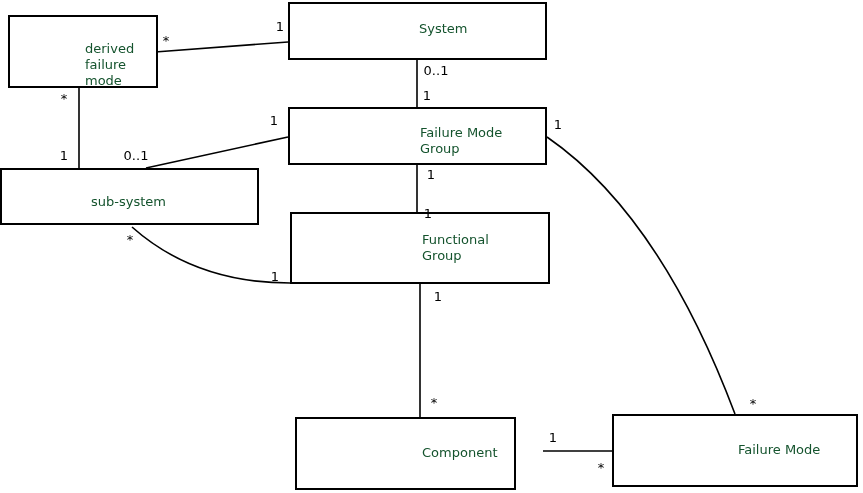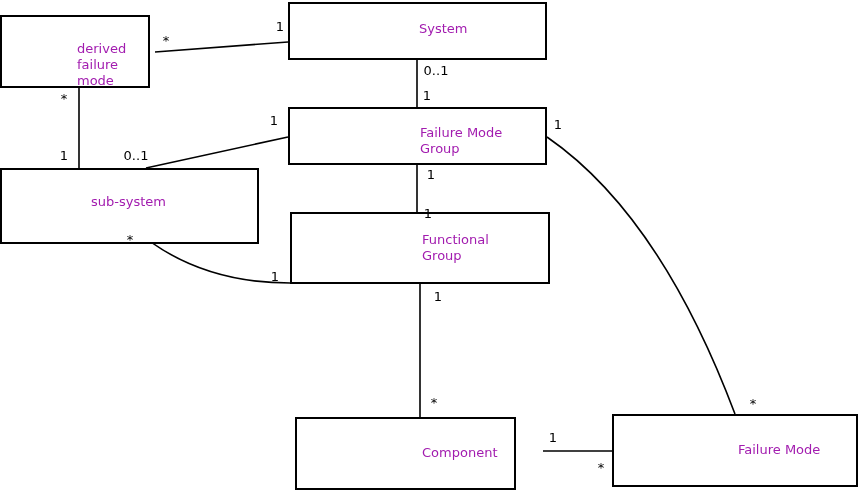--- a/index.html
+++ b/index.html
@@ -25,21 +25,21 @@
   .node {
     position: absolute;
     background: #ffffff;
     border: 2px solid #000000;
     box-sizing: border-box;
   }
   .node-label {
     position: absolute;
     font-size: 13px;
     line-height: 16px;
-    color: #a21caf;
+    color: #14532d;
     white-space: pre-line;
   }
   .edge-label {
     position: absolute;
     font-size: 13px;
     line-height: 13px;
     color: #000000;
     transform: translate(-50%, -50%);
     white-space: nowrap;
   }
@@ -53,33 +53,33 @@
       <path d="M417,60 L417,107" fill="none" stroke="#000000" stroke-width="1.6"></path>
       <path d="M79,88 L79,168" fill="none" stroke="#000000" stroke-width="1.6"></path>
       <path d="M288,137 L146,168" fill="none" stroke="#000000" stroke-width="1.6"></path>
       <path d="M417,165 L417,225" fill="none" stroke="#000000" stroke-width="1.6"></path>
       <path d="M420,283 L420,417" fill="none" stroke="#000000" stroke-width="1.6"></path>
       <path d="M132,227 Q195,283 290,283" fill="none" stroke="#000000" stroke-width="1.6"></path>
       <path d="M547,137 Q660,215 735,414" fill="none" stroke="#000000" stroke-width="1.6"></path>
       <path d="M543,451 L612,451" fill="none" stroke="#000000" stroke-width="1.6"></path>
     </svg>
   <div id="node-layer">
-      <div class="node" style="left: 0; top: 15px; width: 150px; height: 73px; background: rgb(255, 255, 255); border-color: rgb(0, 0, 0);">
+      <div class="node" style="left: 8px; top: 15px; width: 150px; height: 73px; background: rgb(255, 255, 255); border-color: rgb(0, 0, 0);">
         <div class="node-label" style="left: 75px; top: 24px;">derived
 failure
 mode</div>
       </div>
       <div class="node" style="left: 288px; top: 2px; width: 259px; height: 58px; background: rgb(255, 255, 255); border-color: rgb(0, 0, 0);">
         <div class="node-label" style="left: 129px; top: 17px;">System</div>
       </div>
       <div class="node" style="left: 288px; top: 107px; width: 259px; height: 58px; background: rgb(255, 255, 255); border-color: rgb(0, 0, 0);">
         <div class="node-label" style="left: 130px; top: 16px;">Failure Mode
 Group</div>
       </div>
-      <div class="node" style="left: 0px; top: 168px; width: 259px; height: 76px; background: rgb(255, 255, 255); border-color: rgb(0, 0, 0);">
+      <div class="node" style="left: 0px; top: 168px; width: 259px; height: 57px; background: rgb(255, 255, 255); border-color: rgb(0, 0, 0);">
         <div class="node-label" style="left: 89px; top: 24px;">sub-system</div>
       </div>
       <div class="node" style="left: 290px; top: 212px; width: 260px; height: 72px; background: rgb(255, 255, 255); border-color: rgb(0, 0, 0); padding-left: 28px;">
         <div class="node-label" style="left: 130px; top: 18px;">Functional
 Group</div>
       </div>
       <div class="node" style="left: 295px; top: 417px; width: 221px; height: 73px; background: rgb(255, 255, 255); border-color: rgb(0, 0, 0);">
         <div class="node-label" style="left: 125px; top: 26px;">Component</div>
       </div>
       <div class="node" style="left: 612px; top: 414px; width: 246px; height: 73px; background: rgb(255, 255, 255); border-color: rgb(0, 0, 0);">

